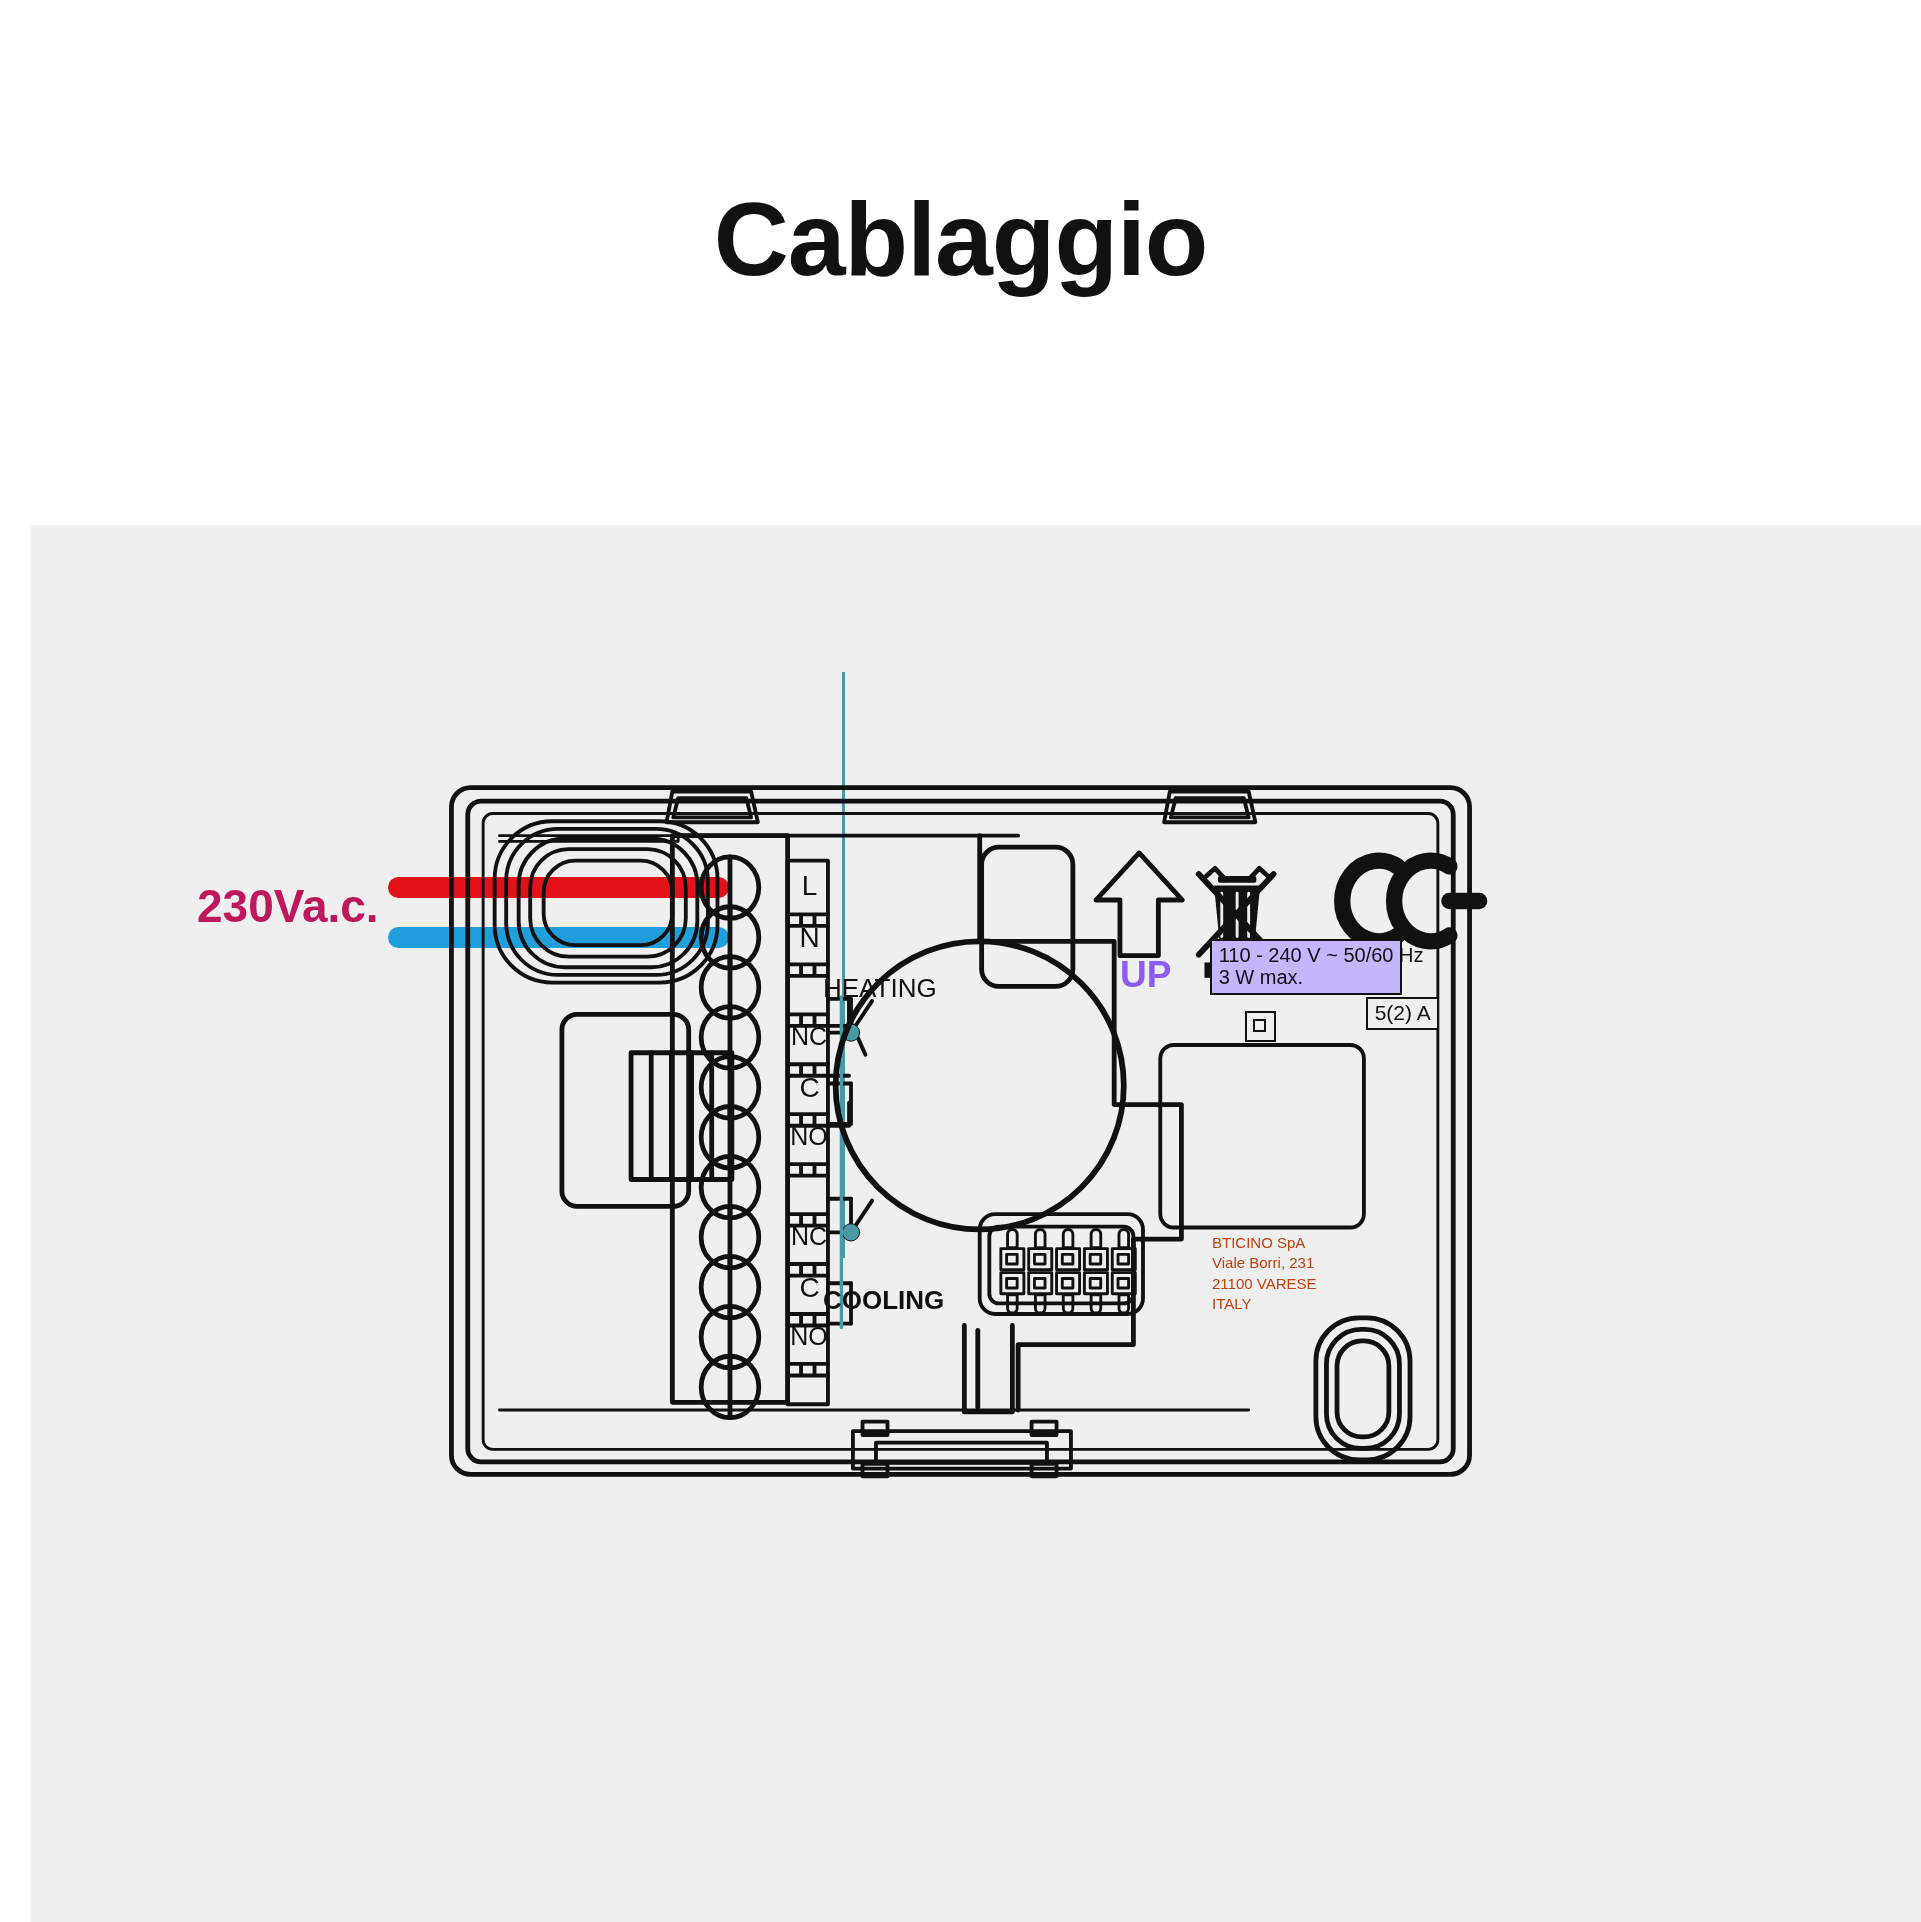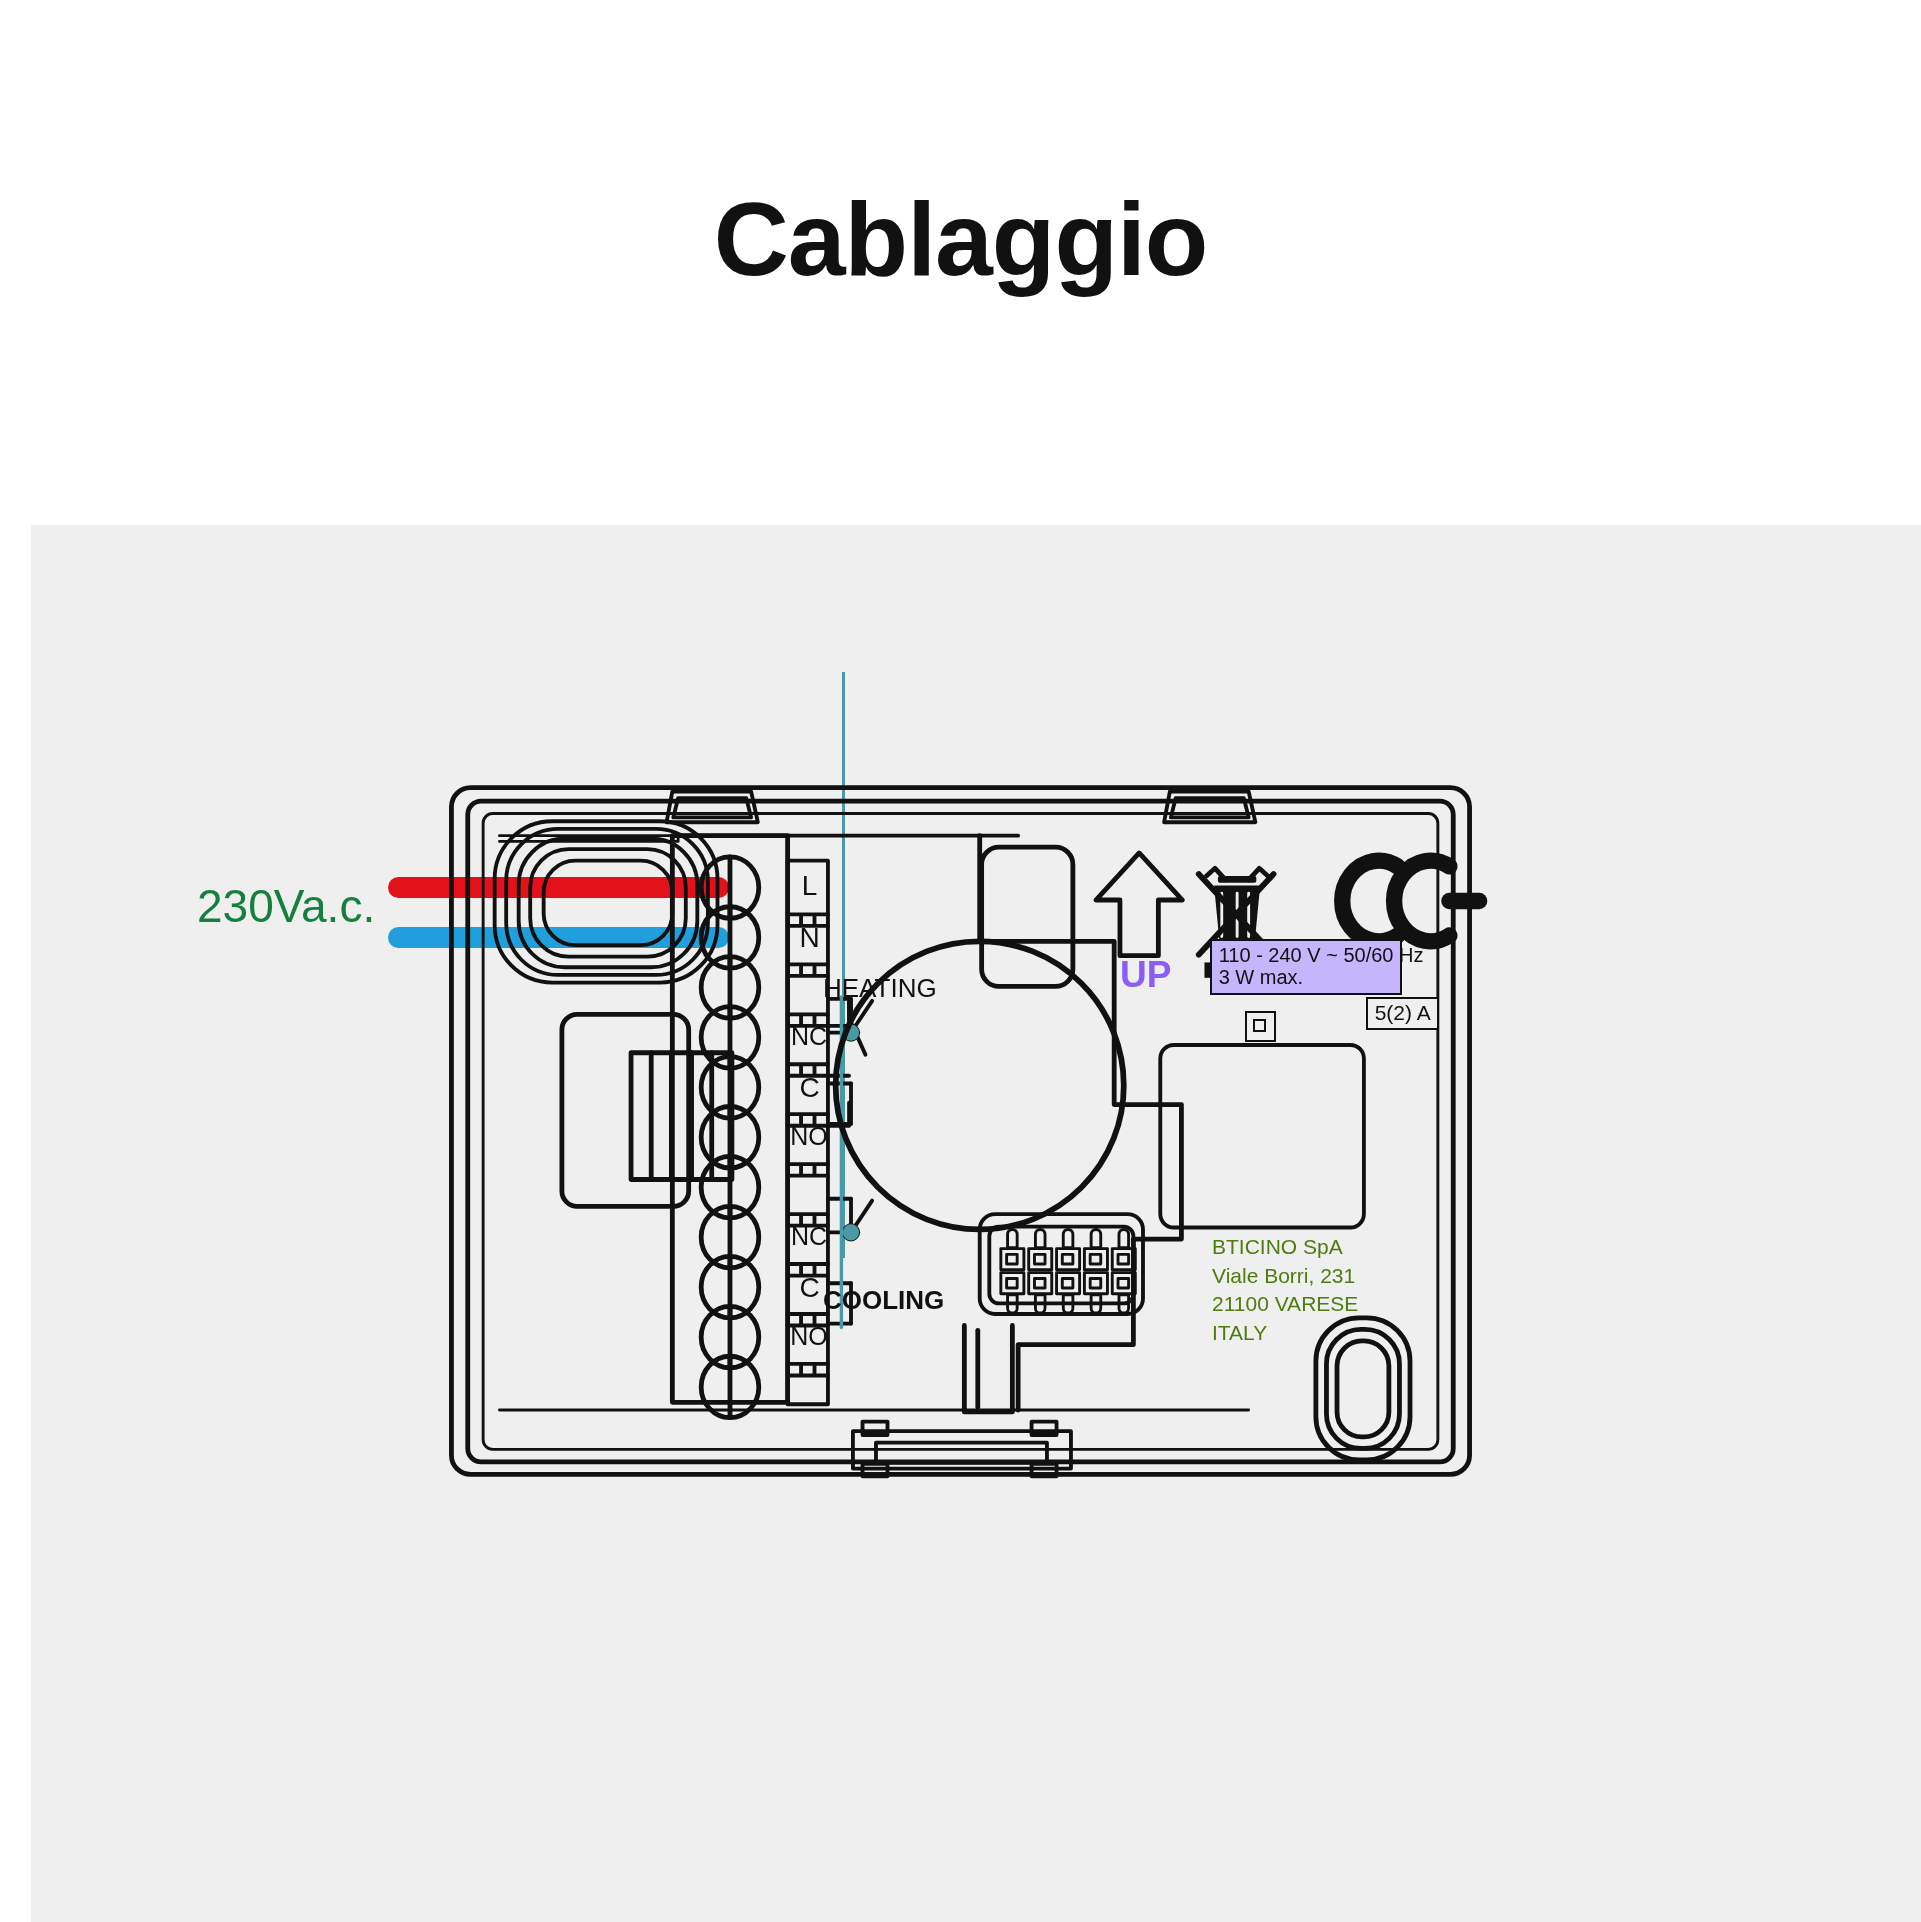--- a/index.html
+++ b/index.html
@@ -49,22 +49,23 @@
     top: 672px;
     width: 2.9px;
     height: 586px;
     background: #4a9aa6;
   }
   #label-230 {
     position: absolute;
     left: 197px;
     top: 879px;
     font-size: 46px;
-    color: #15803d;
+    color: #be185d;
     white-space: nowrap;
+    font-weight: bold;
   }
   .wire {
     position: absolute;
     border-radius: 10.6px;
   }
   #wire-live {
     left: 388px;
     top: 877px;
     width: 341px;
     height: 21px;
@@ -132,22 +133,22 @@
     left: 1120px;
     top: 954px;
     font-size: 37px;
     font-weight: bold;
     color: #8b5cf6;
   }
   #address-block {
     position: absolute;
     left: 1212px;
     top: 1233px;
-    font-size: 21px;
-    color: #4d7c0f;
+    font-size: 15px;
+    color: #c2410c;
     line-height: 1.36;
   }
   #class2-box {
     position: absolute;
     left: 1245px;
     top: 1011px;
     width: 27px;
     height: 27px;
     border: 2.9px solid #111;
   }

